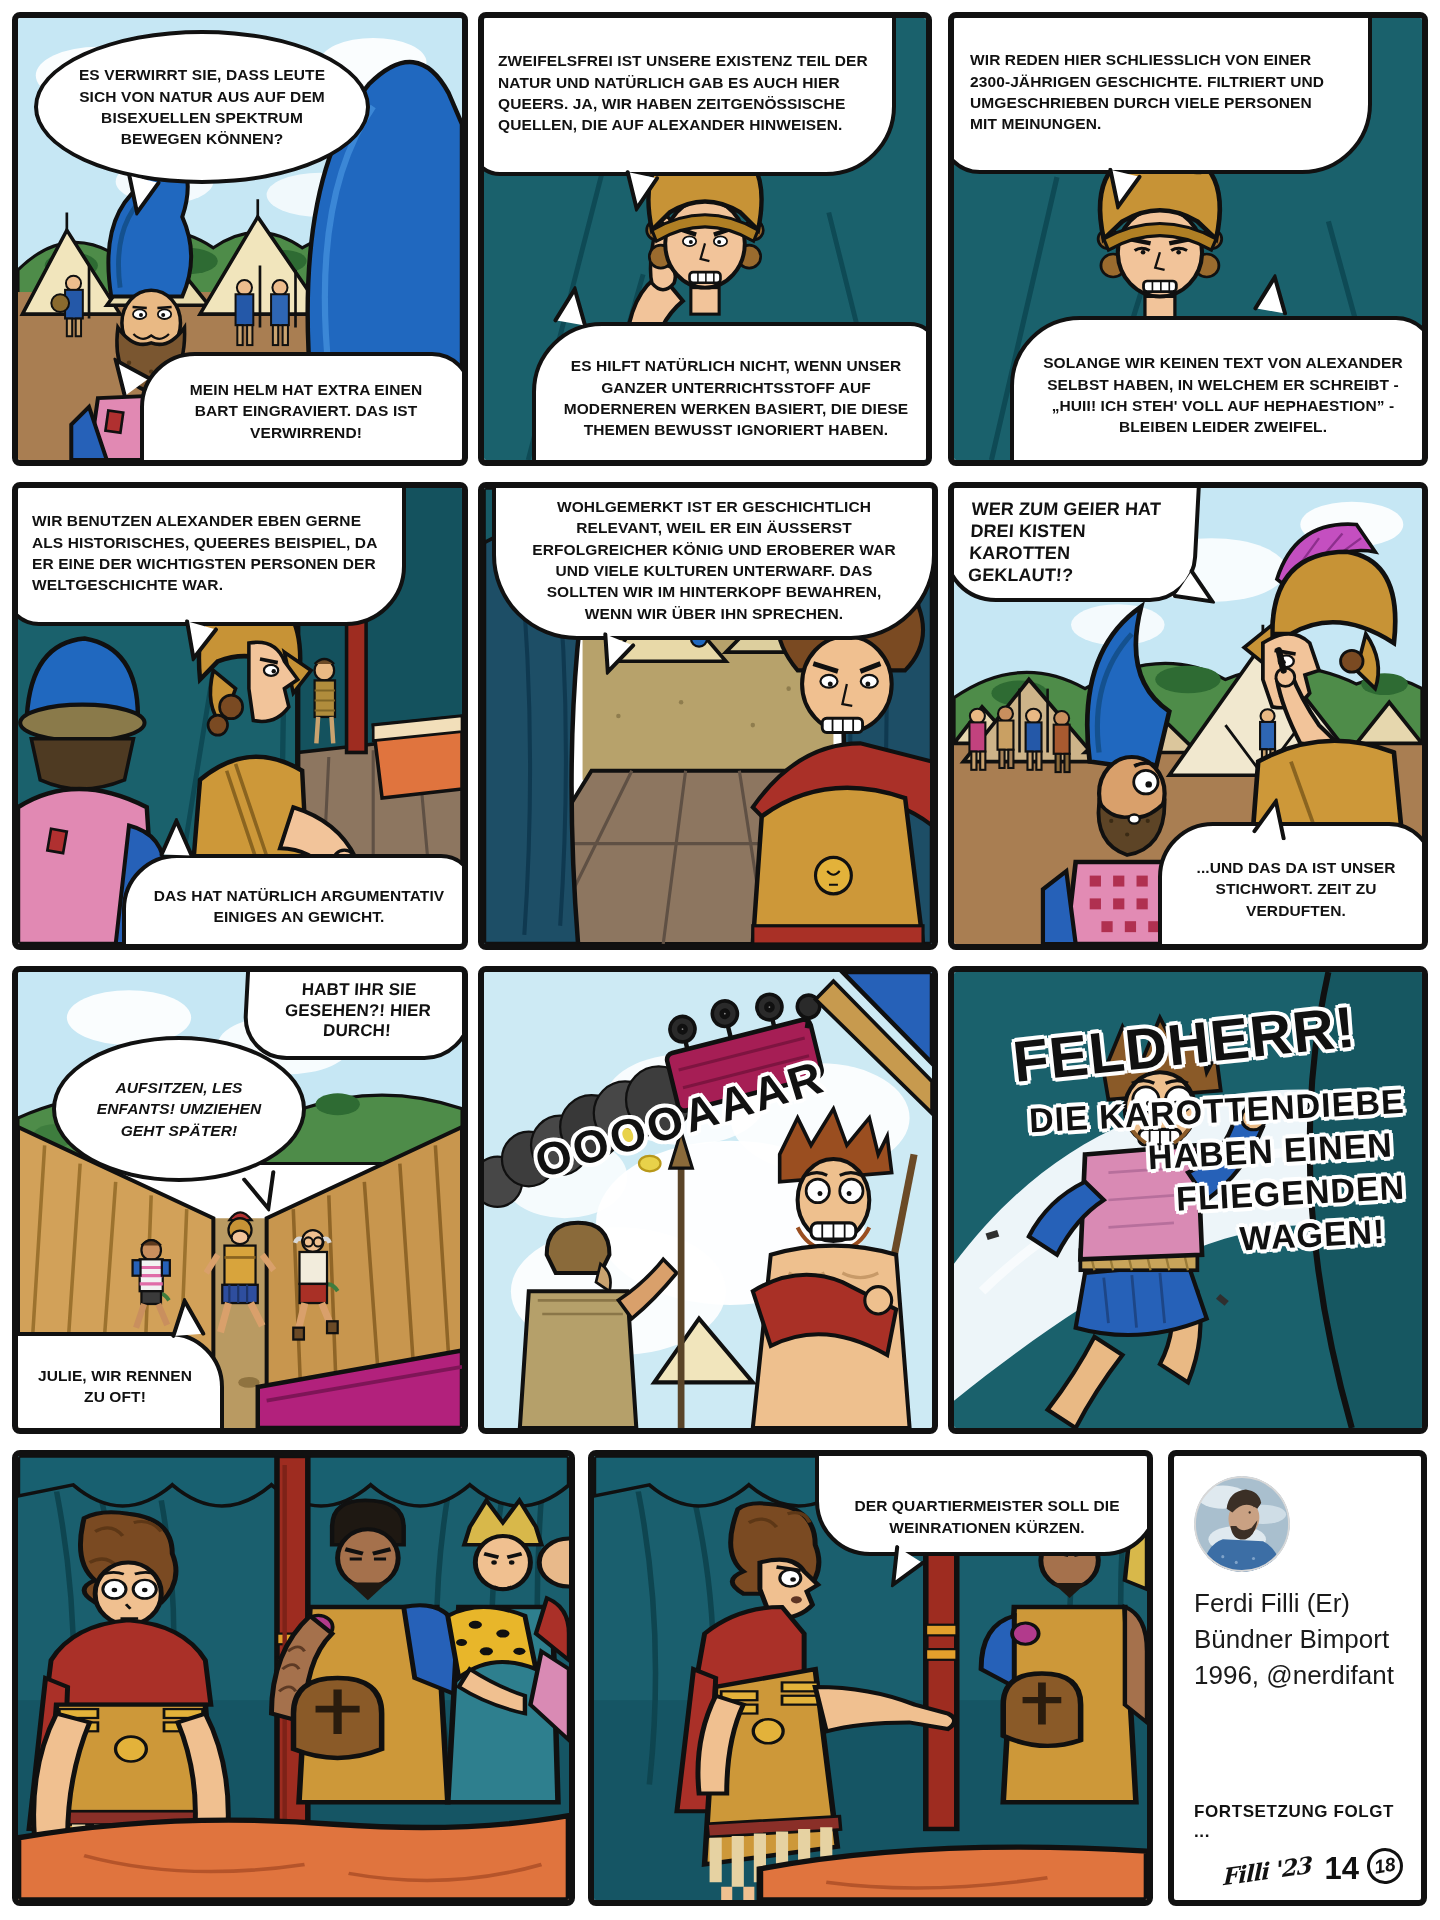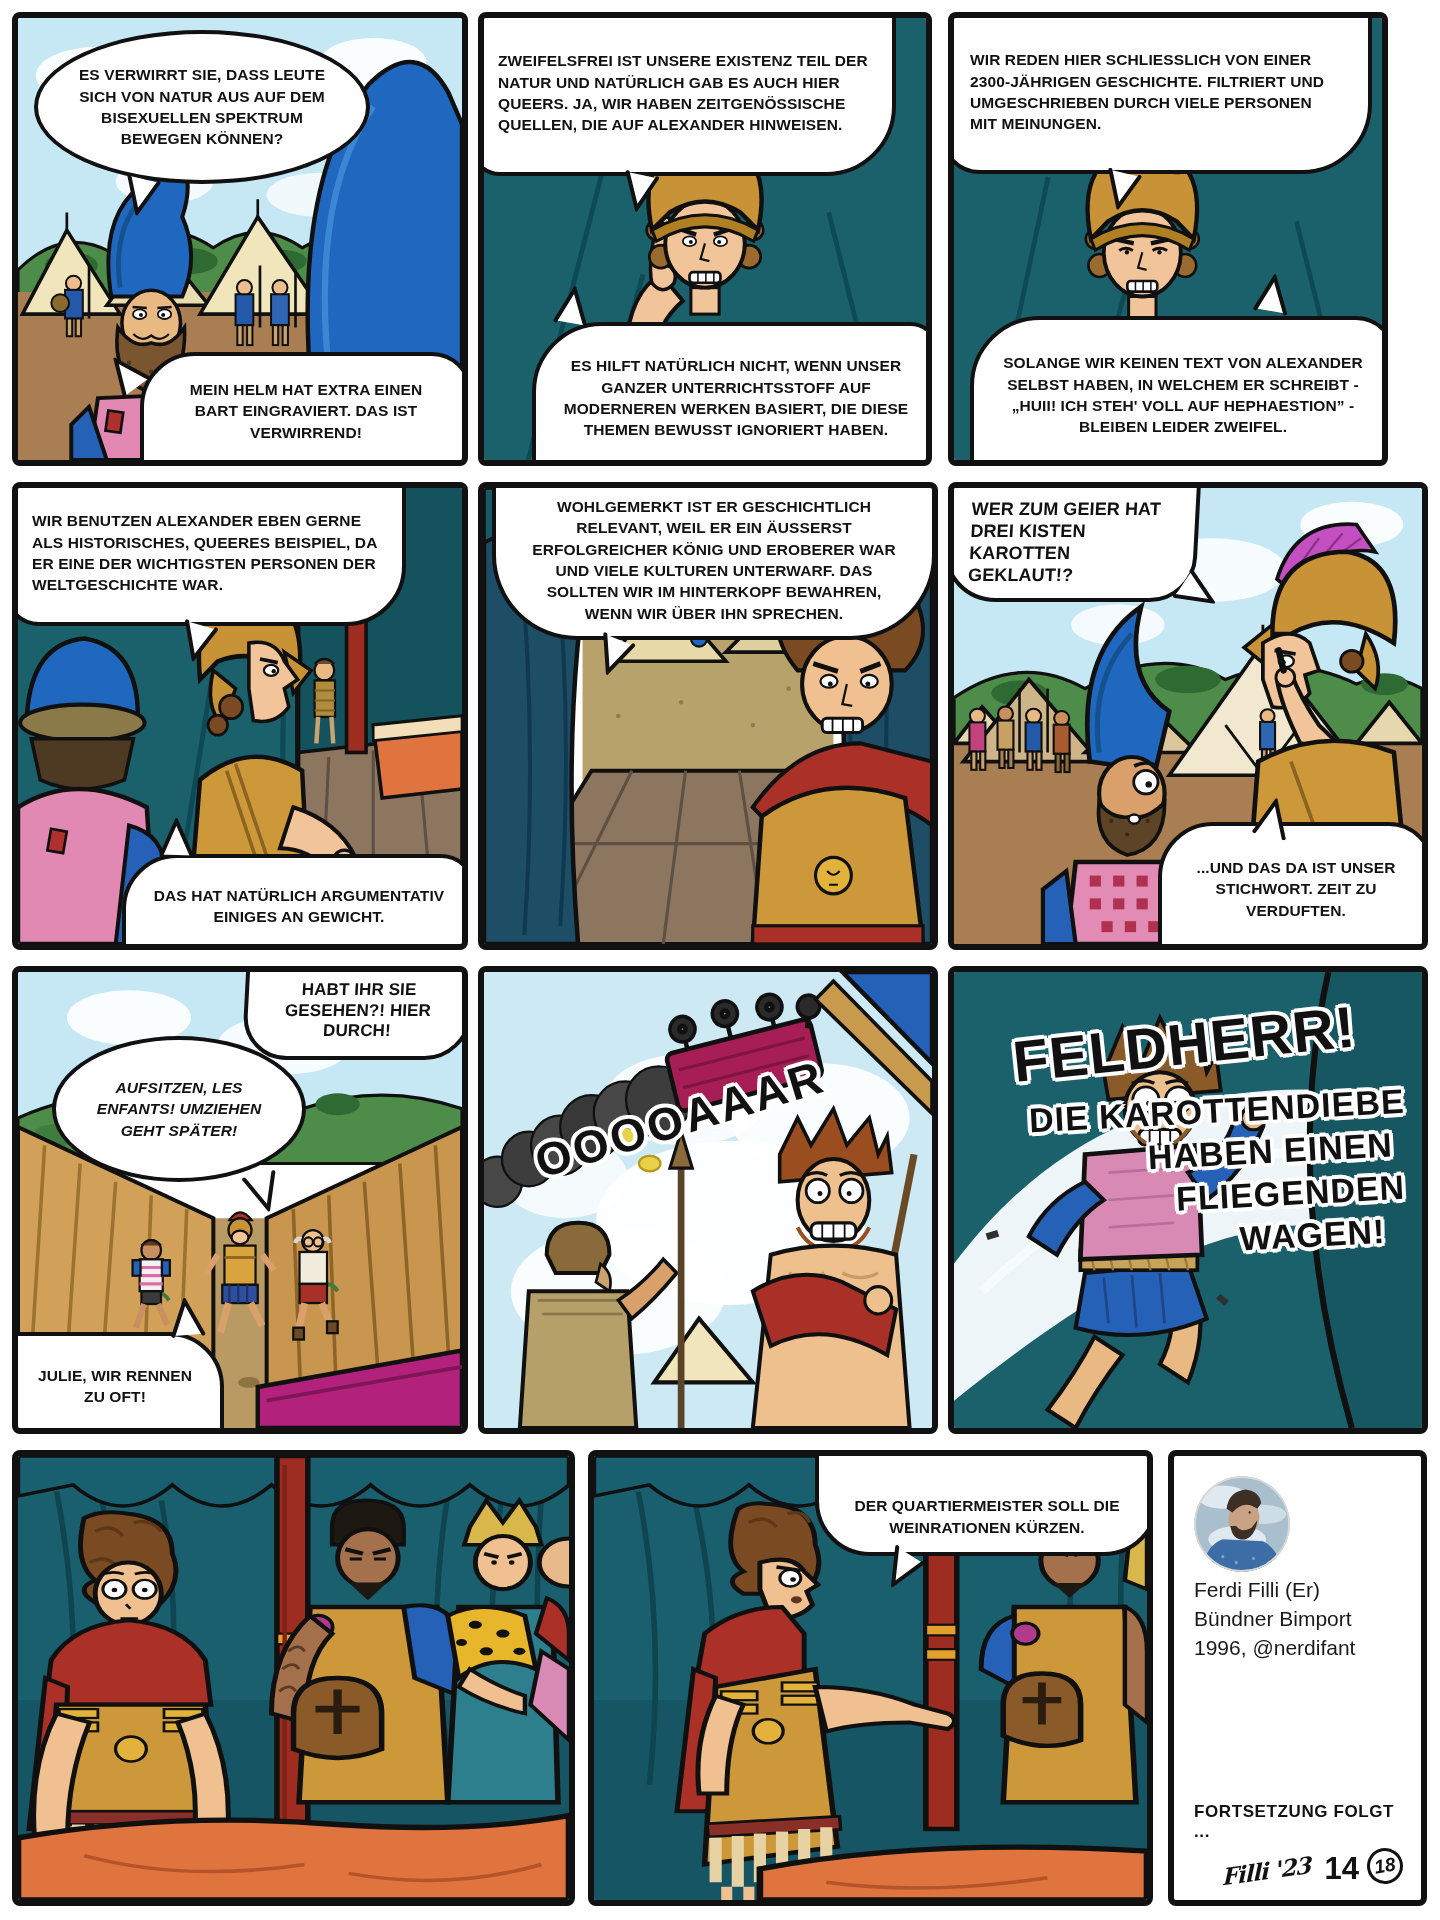--- a/index.html
+++ b/index.html
@@ -16,30 +16,30 @@
   .shout-line{font-weight:900;letter-spacing:1px;color:#111;
        text-shadow:-3px -3px 0 #fff,3px -3px 0 #fff,-3px 3px 0 #fff,3px 3px 0 #fff,0 -4px 0 #fff,0 4px 0 #fff,-4px 0 0 #fff,4px 0 0 #fff;}
   .shout-l1{font-size:58px;text-align:center;transform:rotate(-3deg);margin-bottom:16px;}
   .shout-l2{font-size:34px;margin:6px 0 4px;}
   .shout-l3{font-size:34px;margin:4px 14px 4px 0;}
   .shout-l4{font-size:34px;margin:4px 4px 4px 0;}
   .shout-l5{font-size:34px;margin:4px 26px 0 0;}
   
   .sidebar{display:flex;flex-direction:column;padding:20px 18px 16px 20px;}
   .avatar{width:96px;height:96px;border-radius:50%;overflow:hidden;flex:0 0 auto;}
-  .author{margin-top:4px;font-size:21px;line-height:1.38;color:#1a1a1a;}
+  .author{margin-top:14px;font-size:26px;line-height:1.38;color:#1a1a1a;}
   .continuation{margin-top:auto;font-weight:700;font-size:17px;letter-spacing:.6px;}
   .pagerow{display:flex;align-items:flex-end;justify-content:flex-end;gap:8px;margin-top:6px;}
   .signature{font-family:"DejaVu Serif",serif;font-style:italic;font-weight:700;font-size:23px;transform:rotate(-8deg) skewX(-10deg);letter-spacing:-1px;margin-right:4px;}
   .pagenum{font-weight:900;font-size:31px;line-height:1;}
   .pagetotal{width:36px;height:36px;border:3.5px solid #111;border-radius:50%;display:flex;align-items:center;justify-content:center;font-size:19px;font-weight:700;font-style:italic;transform:rotate(-10deg);box-sizing:border-box;}
   
   .p1{left:12px;top:12px;width:456px;height:454px;}
   .p2{left:478px;top:12px;width:454px;height:454px;}
-  .p3{left:948px;top:12px;width:440px;height:454px;}
+  .p3{left:948px;top:12px;width:480px;height:454px;}
   .p4{left:12px;top:482px;width:456px;height:468px;}
   .p5{left:478px;top:482px;width:460px;height:468px;}
   .p6{left:948px;top:482px;width:480px;height:468px;}
   .p7{left:12px;top:966px;width:456px;height:468px;}
   .p8{left:478px;top:966px;width:460px;height:468px;}
   .p9{left:948px;top:966px;width:480px;height:468px;}
   .p10{left:12px;top:1450px;width:563px;height:456px;}
   .p11{left:588px;top:1450px;width:565px;height:456px;}
   .p12{left:1168px;top:1450px;width:259px;height:456px;}
 </style>

